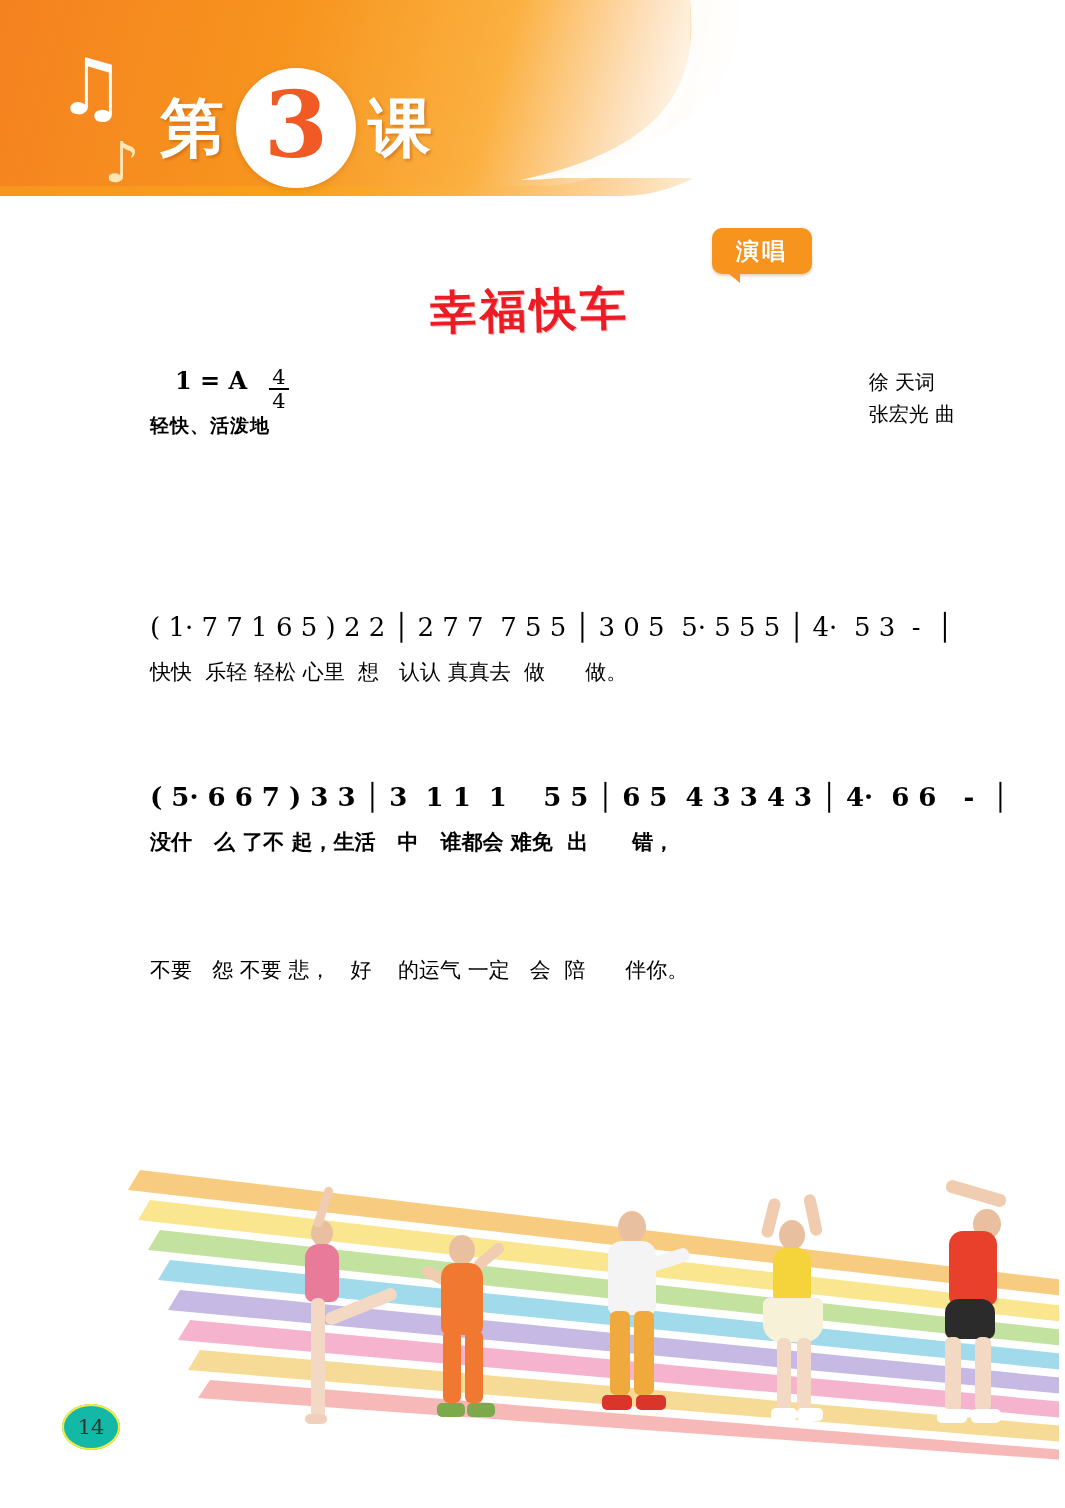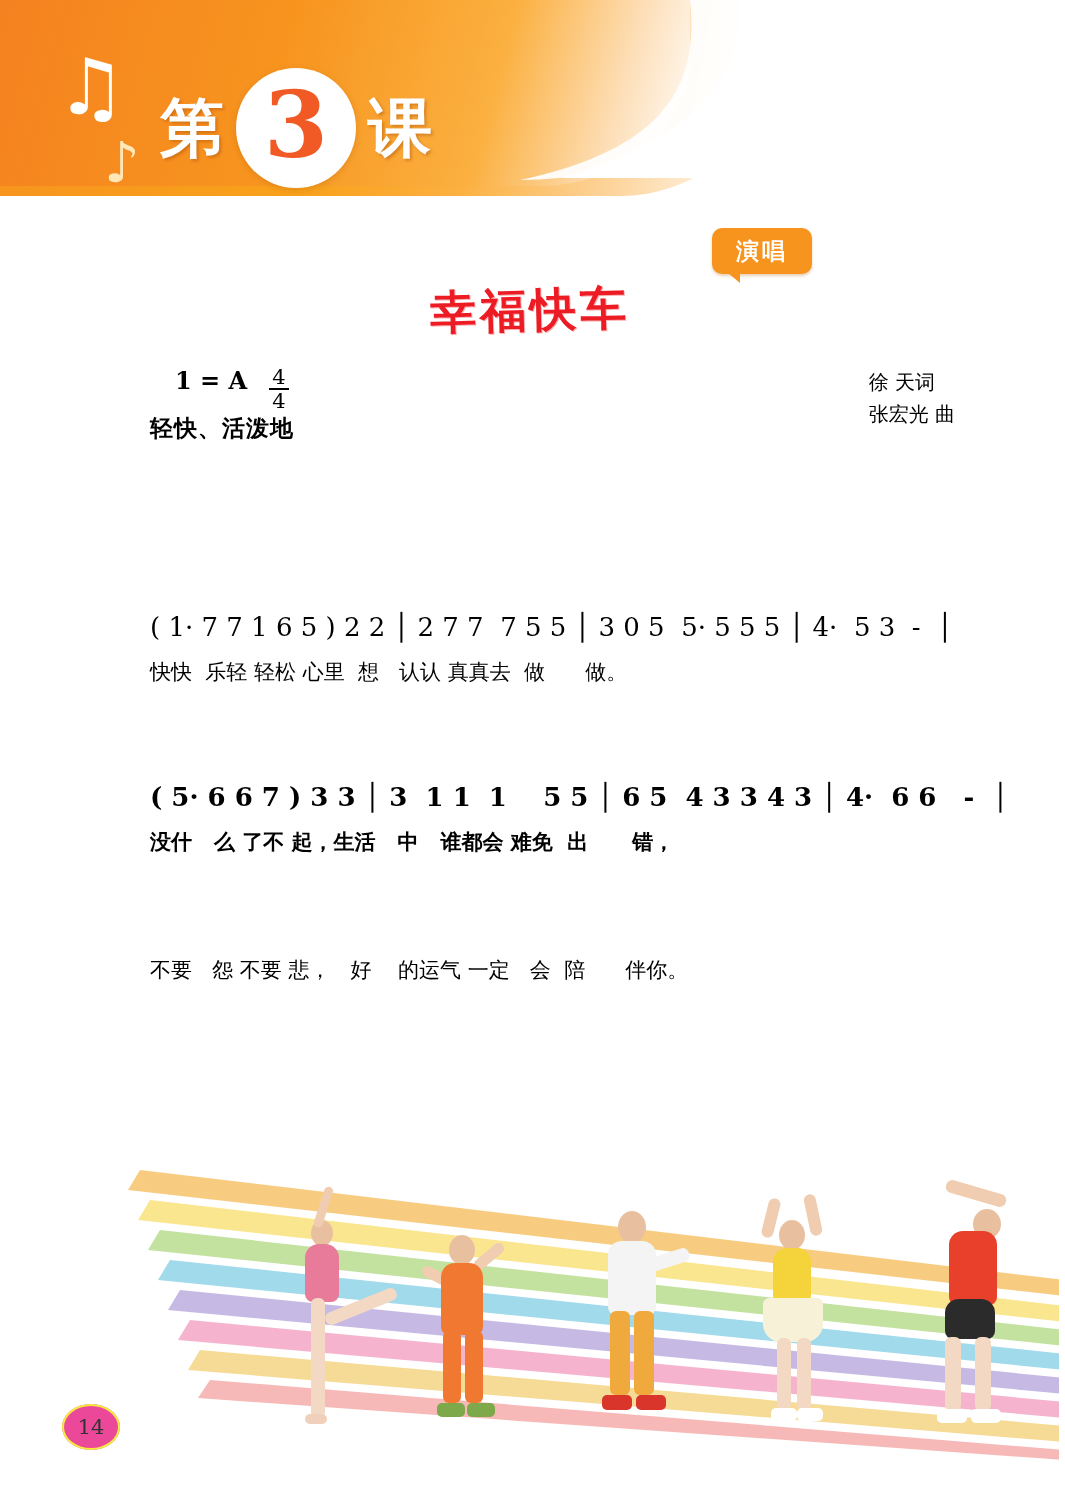--- a/index.html
+++ b/index.html
@@ -72,21 +72,21 @@
     text-shadow:1px 1px 0 #f9b3b5;
   }
 
   
   .keysig{position:absolute;left:150px;top:366px;display:flex;align-items:flex-start;
     font-family:"DejaVu Serif","Liberation Serif",serif;font-size:24px;color:#000;}
   .keysig .eq{font-weight:bold;margin-left:25px;}
   .frac{display:inline-block;text-align:center;margin-left:22px;line-height:1.05;font-size:21px;}
   .frac .num{display:block;border-bottom:2px solid #000;padding:0 3px;}
   .frac .den{display:block;padding:0 3px;}
-  .tempo{position:absolute;left:150px;top:413px;font-size:23px;font-weight:bold;
+  .tempo{position:absolute;left:150px;top:413px;font-size:19px;font-weight:bold;
     font-family:"DejaVu Sans",sans-serif;color:#000;letter-spacing:1px;}
   .credits{position:absolute;right:110px;top:366px;text-align:left;
     font-family:"DejaVu Sans",sans-serif;font-size:20px;line-height:1.6;color:#000;}
 
   
   .stave{position:absolute;left:150px;width:800px;}
   .notes{
     font-family:"DejaVu Serif","Liberation Serif",serif;
     font-size:26px;color:#000;white-space:pre;letter-spacing:0;
     height:40px;
@@ -104,21 +104,21 @@
   .dancer{position:absolute;bottom:24px;}
   .dancer .head{position:absolute;border-radius:50%;}
   .dancer .body{position:absolute;border-radius:14px 14px 8px 8px;}
   .dancer .leg{position:absolute;border-radius:6px;}
   .dancer .arm{position:absolute;border-radius:6px;}
   .dancer .shoe{position:absolute;border-radius:5px;}
 
   
   .pagenum{
     position:absolute;left:62px;top:1404px;width:58px;height:46px;border-radius:50%;
-    background:#ec4899;display:flex;align-items:center;justify-content:center;
+    background:#14b8a6;display:flex;align-items:center;justify-content:center;
     box-shadow:inset 0 0 0 2px #f6ec3d;
   }
   .pagenum span{font-size:21px;color:#333;font-family:"DejaVu Serif",serif;}
   .right-edge{position:absolute;right:0;top:0;width:6px;height:1508px;background:#ffffff;}
 </style>
 </head>
 <body>
 
 <div class="page">
 

